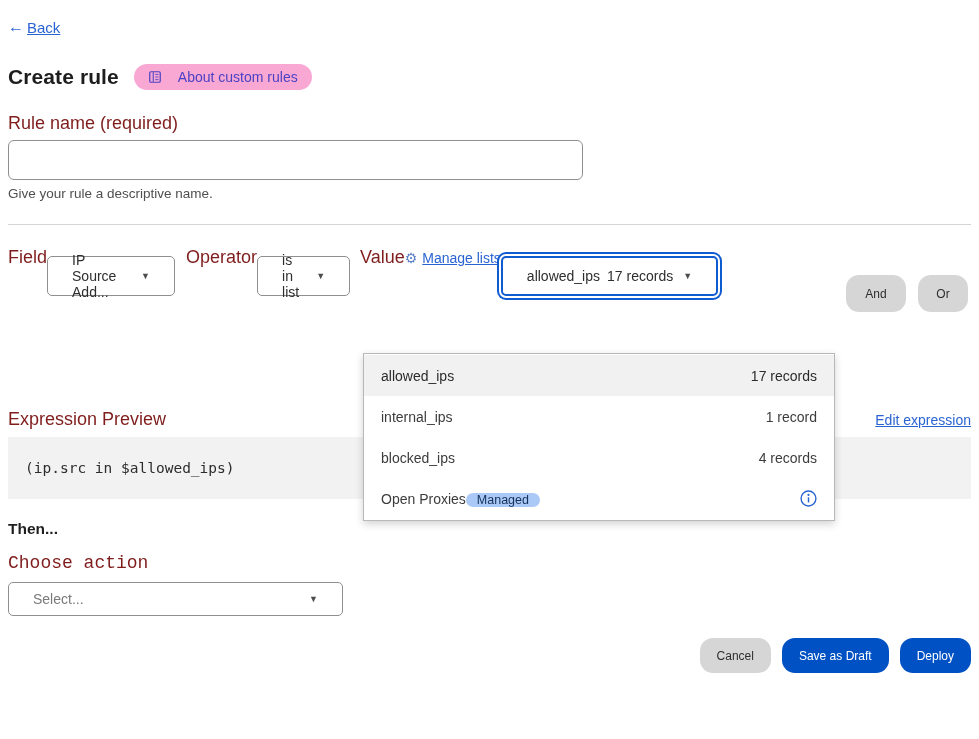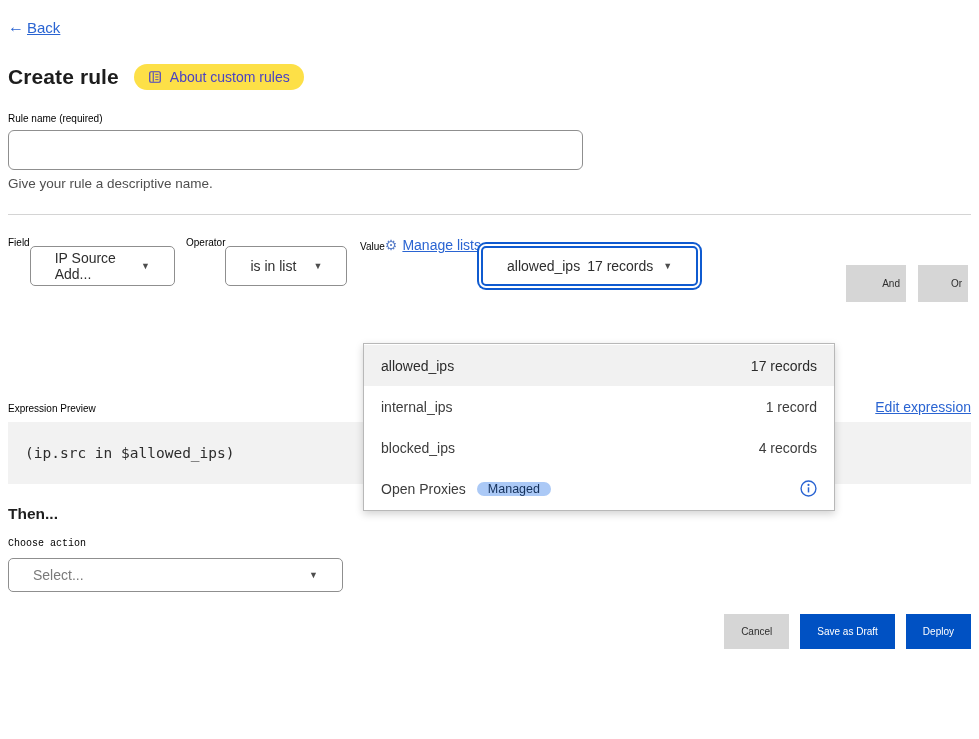--- a/index.html
+++ b/index.html
@@ -16,28 +16,28 @@
 
   
   .link { color: #2a64d2; text-decoration: underline; cursor: pointer; }
   .back-link { display: inline-flex; align-items: center; gap: 3px; font-size: 15px; color: #2a64d2; cursor: pointer; }
   .back-arrow { text-decoration: none; font-size: 16px; line-height: 1; }
 
   
   .title-row { display: flex; align-items: center; gap: 15px; margin-top: 28px; }
   .page-title { font-size: 21px; font-weight: 700; color: #1d1d1d; margin: 0; letter-spacing: 0.1px; }
   .about-badge {
-    display: inline-flex; align-items: center; gap: 8px;
-    background: #fde047; color: #4a42c4;
+    display: inline-flex; align-items: center; gap: 16px;
+    background: #f9a8d4; color: #4a42c4;
     border-radius: 14px; padding: 5px 14px;
     font-size: 14px; cursor: pointer;
   }
 
   
-  .field-label { font-size: 10px; color: #000000; }
+  .field-label { font-size: 18px; color: #7f1d1d; }
   .rule-name-label { margin-top: 23px; }
   .text-input {
     display: block; width: 575px; height: 40px; margin-top: 6px;
     border: 1px solid #8f8f8f; border-radius: 6px;
     font-size: 14px; padding: 0 12px; color: #2e2e2e; outline: none;
     font-family: "Liberation Sans", sans-serif;
   }
   .helper-text { font-size: 13.5px; color: #4f4f4f; margin-top: 6px; }
 
   .divider { border: none; border-top: 1px solid #d4d4d4; margin: 23px 0 0 0; }
@@ -62,41 +62,40 @@
   }
   .select .chevron { color: #4d4d4d; font-size: 9px; margin-left: 10px; }
   .select-right { display: flex; align-items: center; }
   .select.focused {
     border: 2px solid #0f5bd0;
     box-shadow: 0 0 0 2px #ffffff, 0 0 0 4px #0f5bd0;
   }
 
   .andor-group { display: flex; gap: 12px; margin-left: 8px; margin-top: 28px; }
   .btn {
-    border: none; border-radius: 0; font-size: 10px; cursor: pointer;
+    border: none; border-radius: 13px; font-size: 12px; cursor: pointer;
     font-family: "Liberation Sans", sans-serif;
-    text-align: right;
   }
   .btn-gray { background: #d6d6d6; color: #2e2e2e; }
   .btn-and { width: 60px; height: 37px; }
   .btn-or { width: 50px; height: 37px; }
 
   
   .dropdown-panel {
     position: absolute; top: 106px; left: 3px; right: 3px;
     background: #ffffff; border: 1px solid #b8b8b8;
     box-shadow: 0 3px 8px rgba(0,0,0,0.18);
     z-index: 10; padding: 1px 0;
   }
   .dropdown-item {
     height: 41px; display: flex; align-items: center; justify-content: space-between;
     padding: 0 17px; font-size: 14px; color: #3c3c3c; cursor: pointer;
   }
   .dropdown-item.selected { background: #f1f1f1; color: #2b2b2b; }
-  .item-left { display: flex; align-items: center; gap: 11px; }
+  .item-left { display: flex; align-items: flex-end; }
   .managed-badge {
     background: #abc9f6; color: #14305a;
     border-radius: 11px; padding: 0 11px; font-size: 12.5px;
   }
 
   
   .expr-row { display: flex; justify-content: space-between; align-items: baseline; margin-top: 97px; }
   .edit-expression { font-size: 14px; text-align: right; }
   .expr-block {
     margin-top: 7px; background: #f2f2f2; height: 62px;

